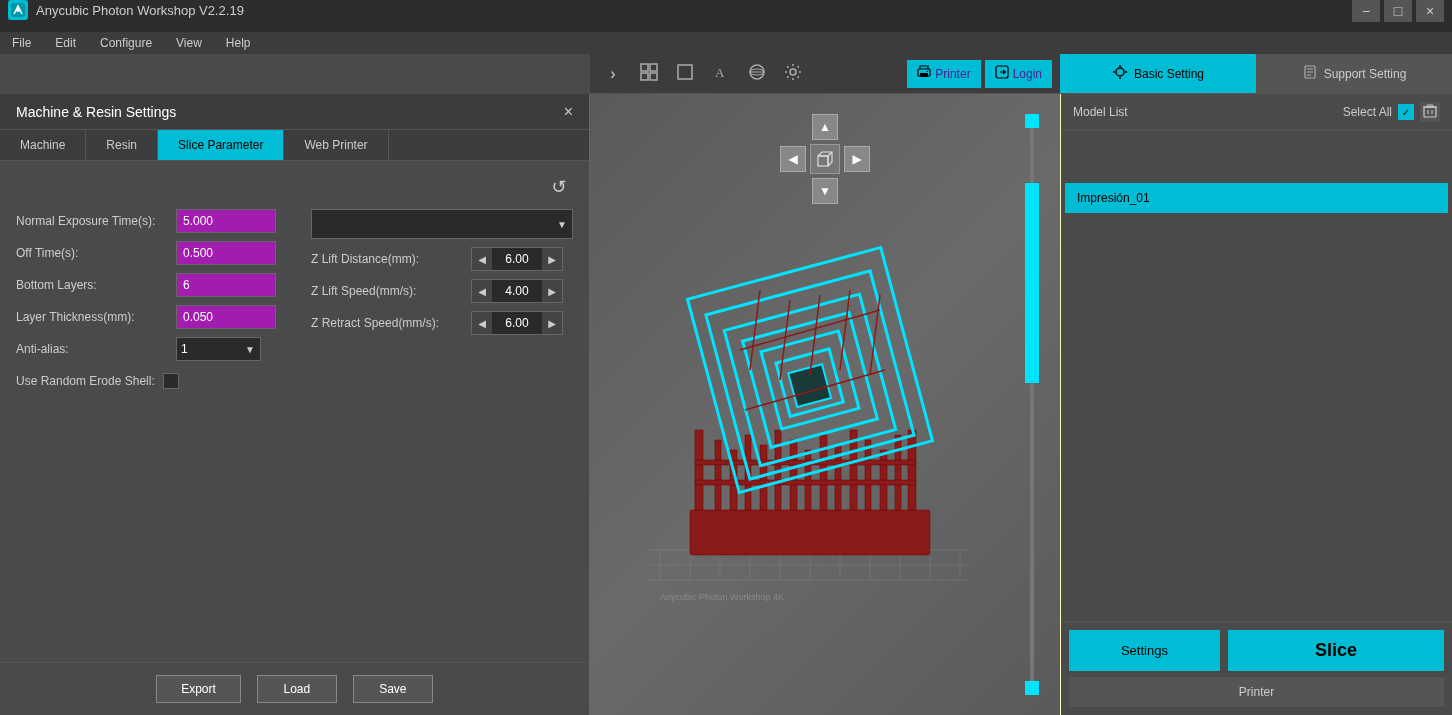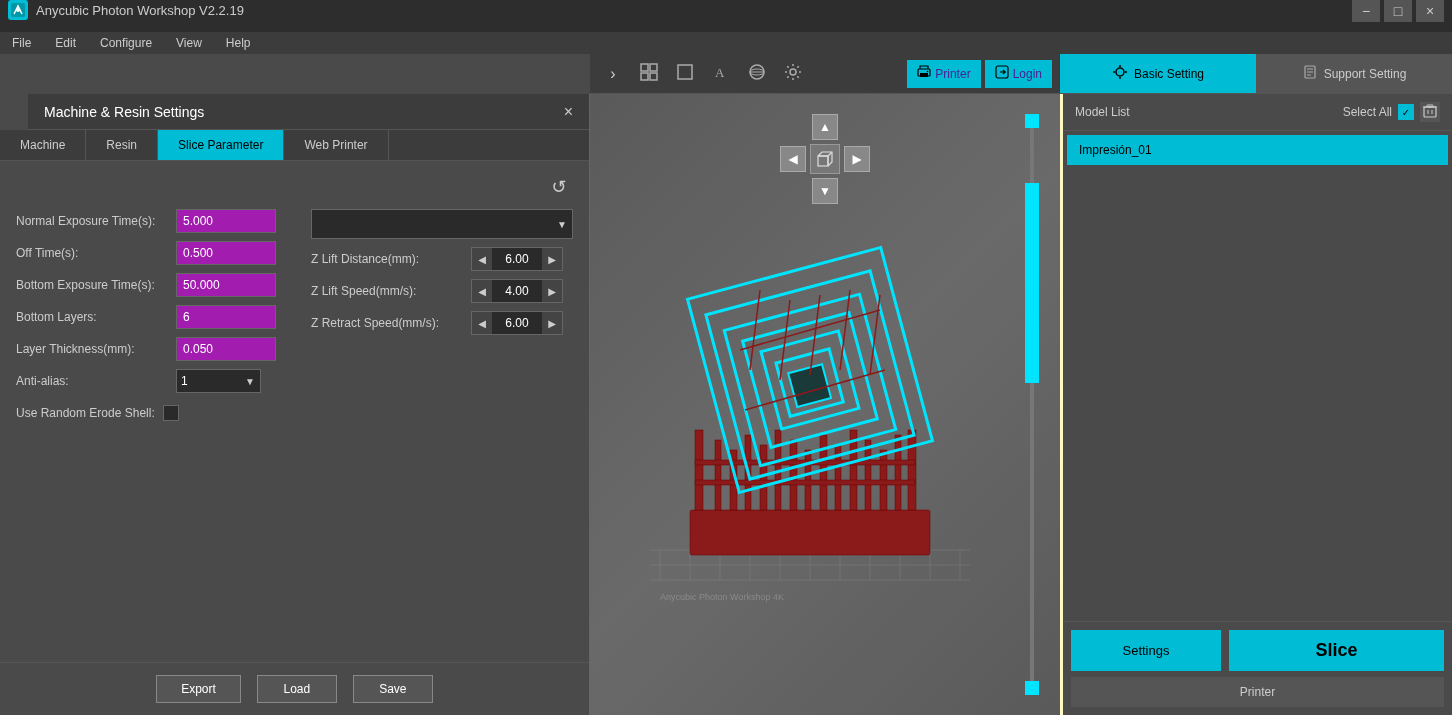--- a/index.html
+++ b/index.html
@@ -136,21 +136,20 @@
 
     
     .dialog-title-bar {
       background: #3c3c3c;
       height: 36px;
       display: flex;
       align-items: center;
       justify-content: space-between;
       padding: 0 16px;
       border-bottom: 1px solid #555;
-      margin-left: 28px;
     }
     .dialog-title {
       font-size: 14px;
       color: #fff;
       font-weight: 500;
     }
     .dialog-close {
       color: #ccc;
       cursor: pointer;
       font-size: 16px;
@@ -372,21 +371,22 @@
       position: relative;
       background: linear-gradient(135deg, #5a5a5a 0%, #6a6a6a 50%, #5a5a5a 100%);
     }
 
     
     .right-panel {
       width: 392px;
       background: #4a4a4a;
       display: flex;
       flex-direction: column;
-      border-left: 3px solid #fef9c3;
+      border-left: 1px solid #fef9c3;
+      gap: 48px;
     }
 
     .model-list-header {
       display: flex;
       align-items: center;
       justify-content: space-between;
       padding: 8px 12px;
       border-bottom: 1px solid #555;
     }
     .model-list-title {
@@ -654,24 +654,20 @@
       <div class="params-two-col">
 
         <div class="params-left">
           <div class="param-row">
             <span class="param-label">Normal Exposure Time(s):</span>
             <input class="param-input" value="5.000" type="text" style="">
           </div>
           <div class="param-row">
             <span class="param-label">Off Time(s):</span>
             <input class="param-input" value="0.500" type="text" style="">
-          </div>
-          <div class="param-row">
-            <span class="param-label">Bottom Exposure Time(s):</span>
-            <input class="param-input" value="50.000" type="text" style="">
           </div>
           <div class="param-row">
             <span class="param-label">Bottom Layers:</span>
             <input class="param-input" value="6" type="text" style="">
           </div>
           <div class="param-row">
             <span class="param-label">Layer Thickness(mm):</span>
             <input class="param-input" value="0.050" type="text" style="">
           </div>
           <div class="param-row">

